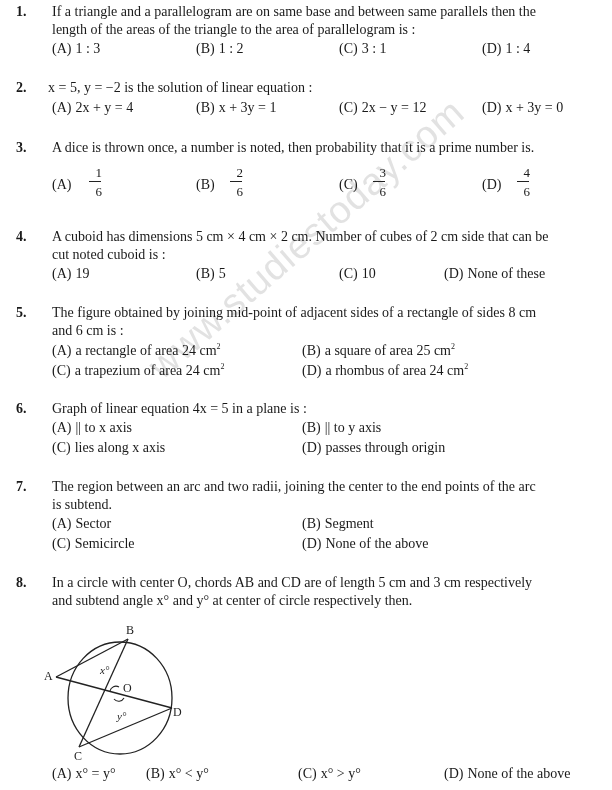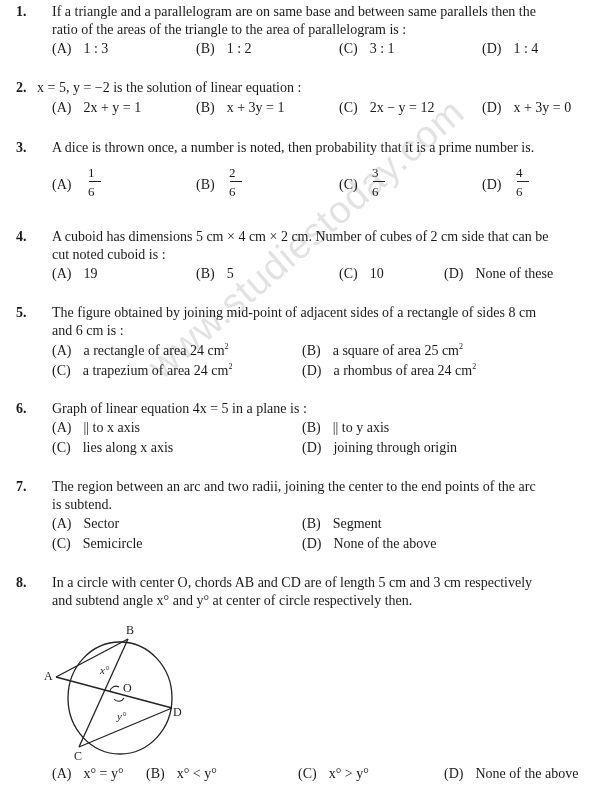--- a/index.html
+++ b/index.html
@@ -6,51 +6,51 @@
     body {
       width: 612px; height: 790px; position: relative; overflow: hidden;
       font-family: "Liberation Serif", "DejaVu Serif", serif;
       color: #1a1a1a; font-size: 14px;
     }
     .abs { position: absolute; white-space: nowrap; line-height: 1; }
     .qnum { font-weight: bold; font-size: 14px; }
     .qtext { font-size: 14px; }
     .opt { font-size: 14px; }
     .lbl { display: inline-block; }
-    .val { display: inline-block; margin-left: 12px; }
-    .frac { position: absolute; text-align: left; width: 14px; font-size: 13px; line-height: 1; }
+    .val { display: inline-block; margin-left: 4px; }
+    .frac { position: absolute; text-align: right; width: 14px; font-size: 13px; line-height: 1; }
     .frac .bar { display: block; height: 1px; background: #222; margin: 2px 1px 3px 1px; }
     .watermark {
       position: absolute; left: 140px; top: 355px;
       font-family: "Liberation Sans", "DejaVu Sans", sans-serif;
       font-size: 38px; color: rgba(150,150,150,0.28);
       transform: rotate(-41deg); transform-origin: left top;
       letter-spacing: 1px; white-space: nowrap; pointer-events: none;
     }
     sup { font-size: 8px; vertical-align: 6px; }
   </style>
 </head>
 <body>
 
 <div class="watermark">www.studiestoday.com</div>
 
 <div>
   <span class="abs qnum" style="left:16px;top:5px">1.</span>
   <span class="abs qtext" style="left:52px;top:5px">If a triangle and a parallelogram are on same base and between same parallels then the</span>
-  <span class="abs qtext" style="left:52px;top:23px">ratio of the areas of the triangle to the area of parallelogram is :</span>
+  <span class="abs qtext" style="left:52px;top:23px">length of the areas of the triangle to the area of parallelogram is :</span>
   <span class="abs opt" style="left:52px;top:42px"><span class="lbl">(A)</span><span class="val">1 : 3</span></span>
   <span class="abs opt" style="left:196px;top:42px"><span class="lbl">(B)</span><span class="val">1 : 2</span></span>
   <span class="abs opt" style="left:339px;top:42px"><span class="lbl">(C)</span><span class="val">3 : 1</span></span>
   <span class="abs opt" style="left:482px;top:42px"><span class="lbl">(D)</span><span class="val">1 : 4</span></span>
 </div>
 
 <div>
   <span class="abs qnum" style="left:16px;top:81px">2.</span>
-  <span class="abs qtext" style="left:37px;top:81px;font-style:normal">x = 5, y = −2 is the solution of linear equation :</span>
-  <span class="abs opt" style="left:52px;top:101px"><span class="lbl">(A)</span><span class="val">2x + y = 1</span></span>
+  <span class="abs qtext" style="left:48px;top:81px;font-style:normal">x = 5, y = −2 is the solution of linear equation :</span>
+  <span class="abs opt" style="left:52px;top:101px"><span class="lbl">(A)</span><span class="val">2x + y = 4</span></span>
   <span class="abs opt" style="left:196px;top:101px"><span class="lbl">(B)</span><span class="val">x + 3y = 1</span></span>
   <span class="abs opt" style="left:339px;top:101px"><span class="lbl">(C)</span><span class="val">2x − y = 12</span></span>
   <span class="abs opt" style="left:482px;top:101px"><span class="lbl">(D)</span><span class="val">x + 3y = 0</span></span>
 </div>
 
 <div>
   <span class="abs qnum" style="left:16px;top:141px">3.</span>
   <span class="abs qtext" style="left:52px;top:141px">A dice is thrown once, a number is noted, then probability that it is a prime number is.</span>
 
   <span class="abs opt" style="left:52px;top:178px"><span class="lbl">(A)</span></span>
@@ -85,21 +85,21 @@
   <span class="abs opt" style="left:52px;top:363px"><span class="lbl">(C)</span><span class="val">a trapezium of area 24 cm</span><sup>2</sup></span>
   <span class="abs opt" style="left:302px;top:363px"><span class="lbl">(D)</span><span class="val">a rhombus of area 24 cm</span><sup>2</sup></span>
 </div>
 
 <div>
   <span class="abs qnum" style="left:16px;top:402px">6.</span>
   <span class="abs qtext" style="left:52px;top:402px">Graph of linear equation 4x = 5 in a plane is :</span>
   <span class="abs opt" style="left:52px;top:421px"><span class="lbl">(A)</span><span class="val">|| to x axis</span></span>
   <span class="abs opt" style="left:302px;top:421px"><span class="lbl">(B)</span><span class="val">|| to y axis</span></span>
   <span class="abs opt" style="left:52px;top:441px"><span class="lbl">(C)</span><span class="val">lies along x axis</span></span>
-  <span class="abs opt" style="left:302px;top:441px"><span class="lbl">(D)</span><span class="val">joining through origin</span></span>
+  <span class="abs opt" style="left:302px;top:441px"><span class="lbl">(D)</span><span class="val">passes through origin</span></span>
 </div>
 
 <div>
   <span class="abs qnum" style="left:16px;top:480px">7.</span>
   <span class="abs qtext" style="left:52px;top:480px">The region between an arc and two radii, joining the center to the end points of the arc</span>
   <span class="abs qtext" style="left:52px;top:498px">is subtend.</span>
   <span class="abs opt" style="left:52px;top:517px"><span class="lbl">(A)</span><span class="val">Sector</span></span>
   <span class="abs opt" style="left:302px;top:517px"><span class="lbl">(B)</span><span class="val">Segment</span></span>
   <span class="abs opt" style="left:52px;top:537px"><span class="lbl">(C)</span><span class="val">Semicircle</span></span>
   <span class="abs opt" style="left:302px;top:537px"><span class="lbl">(D)</span><span class="val">None of the above</span></span>

